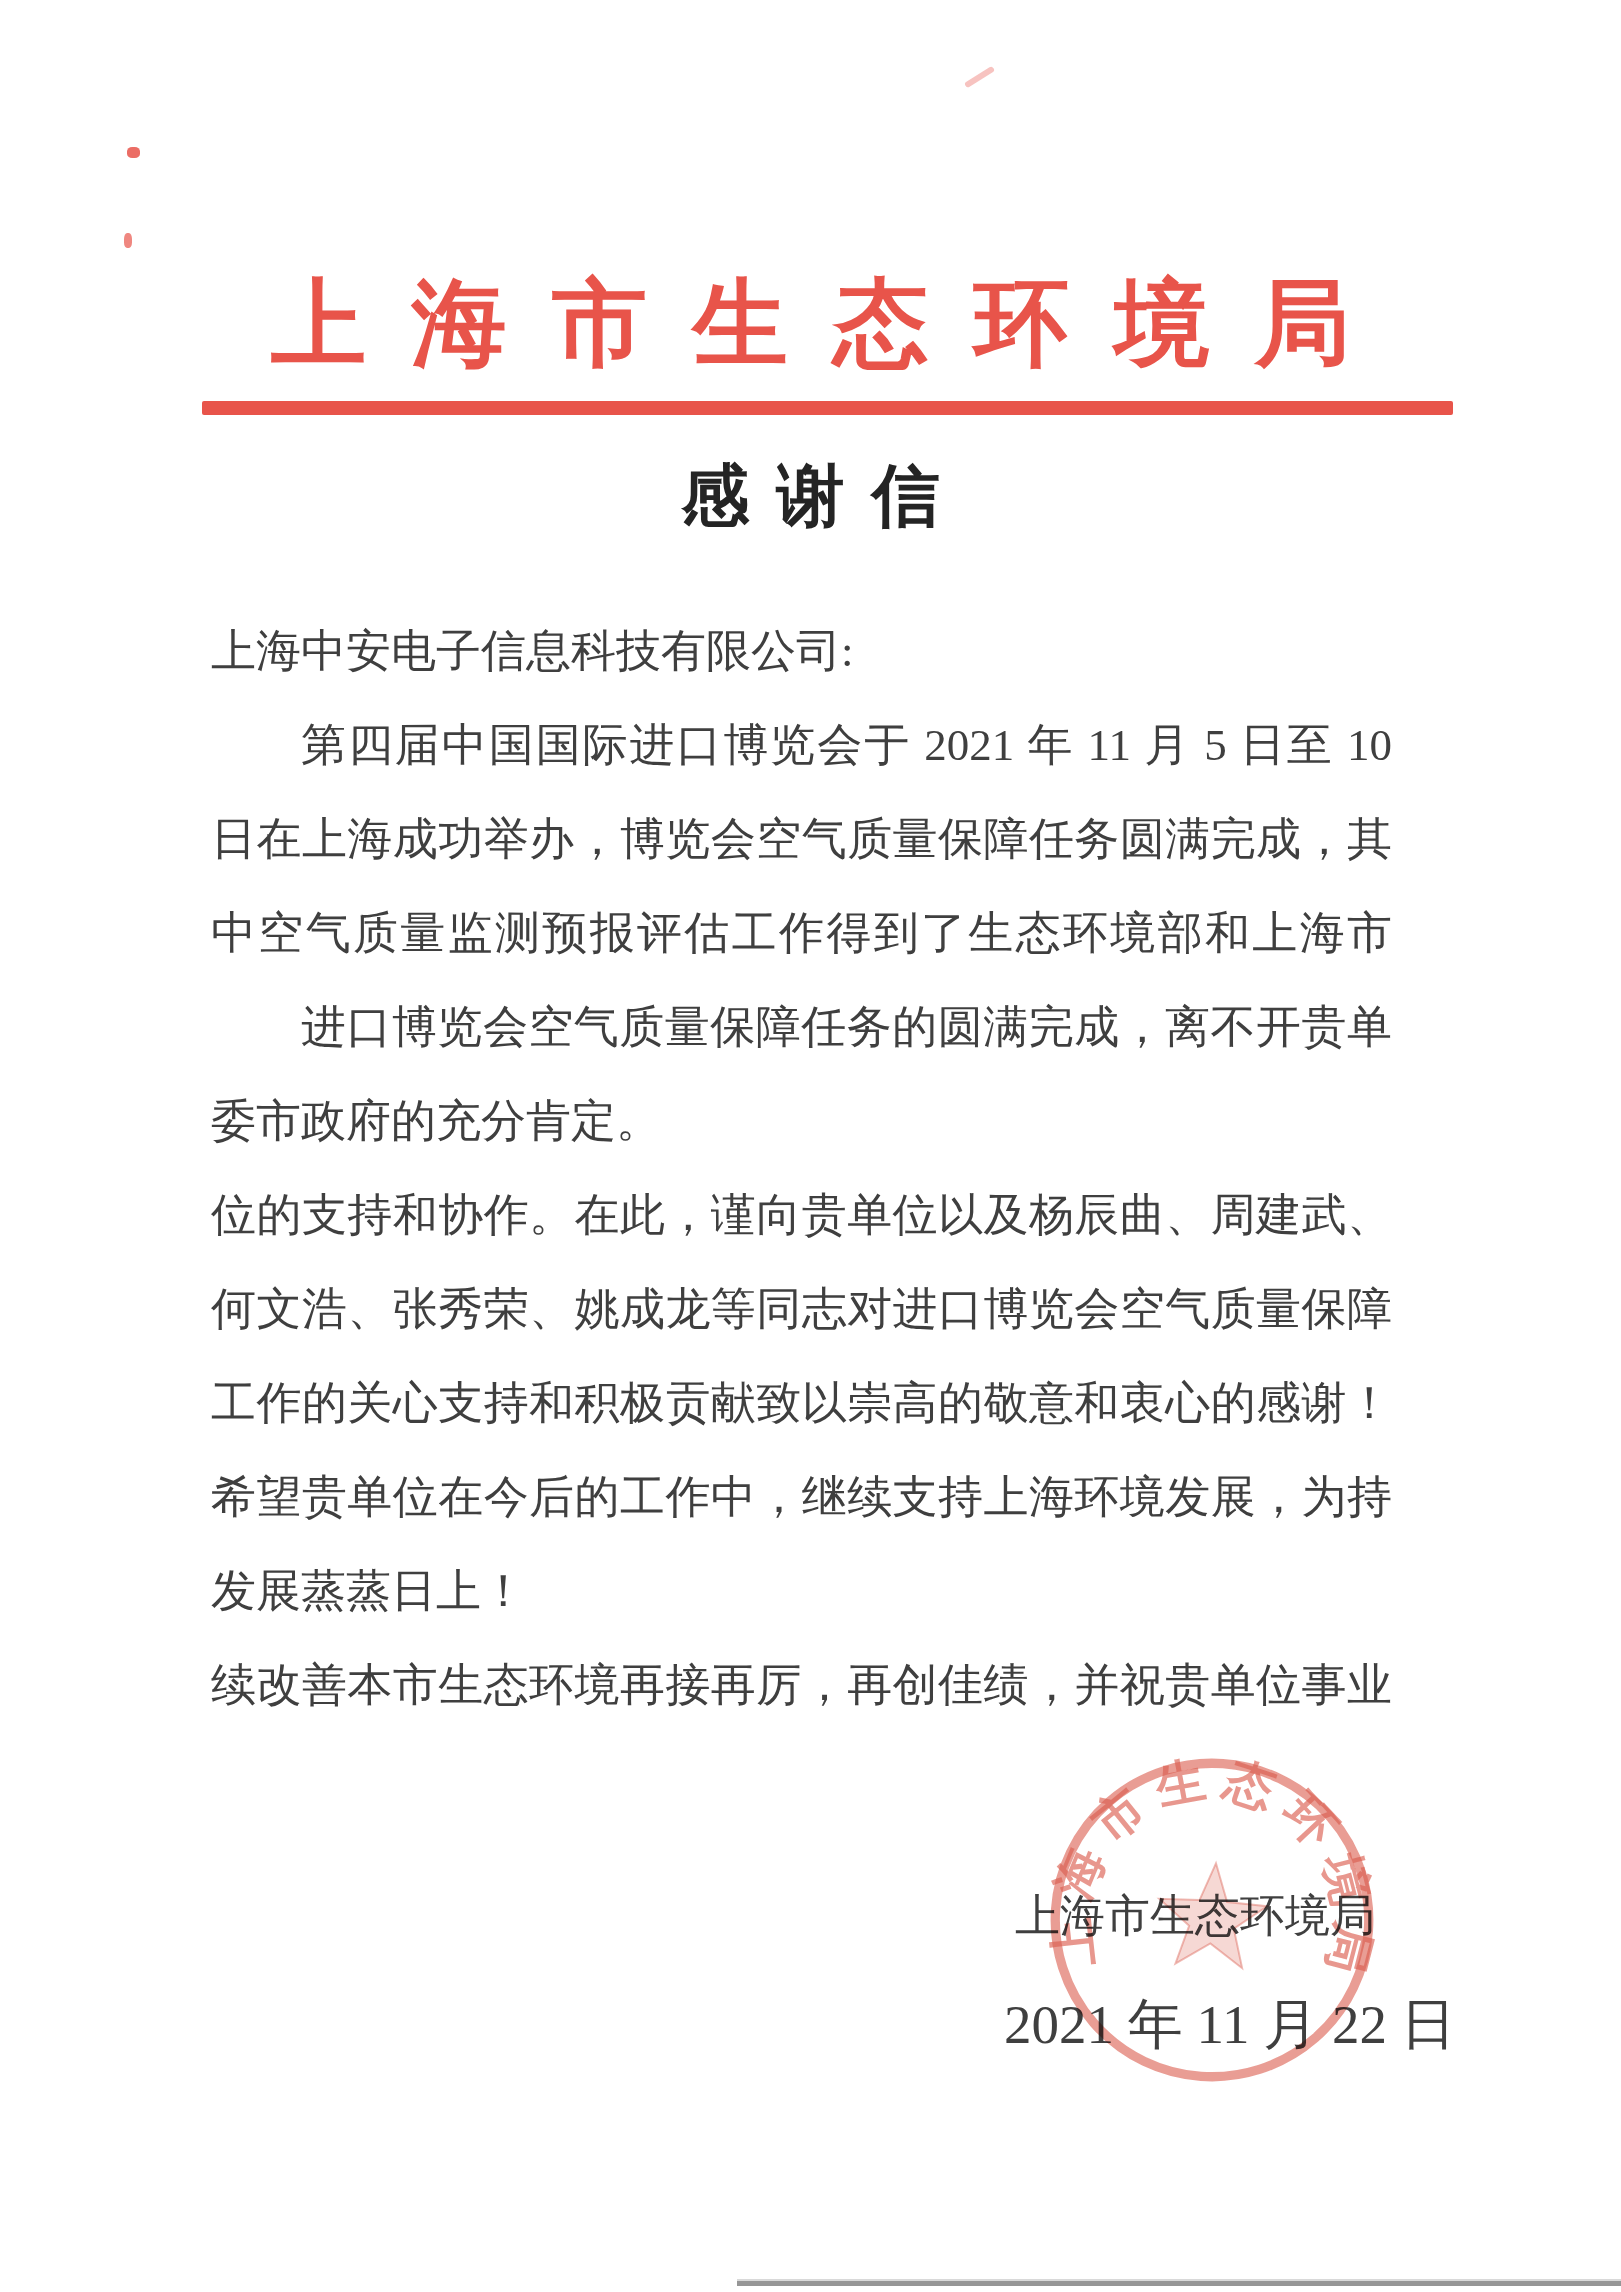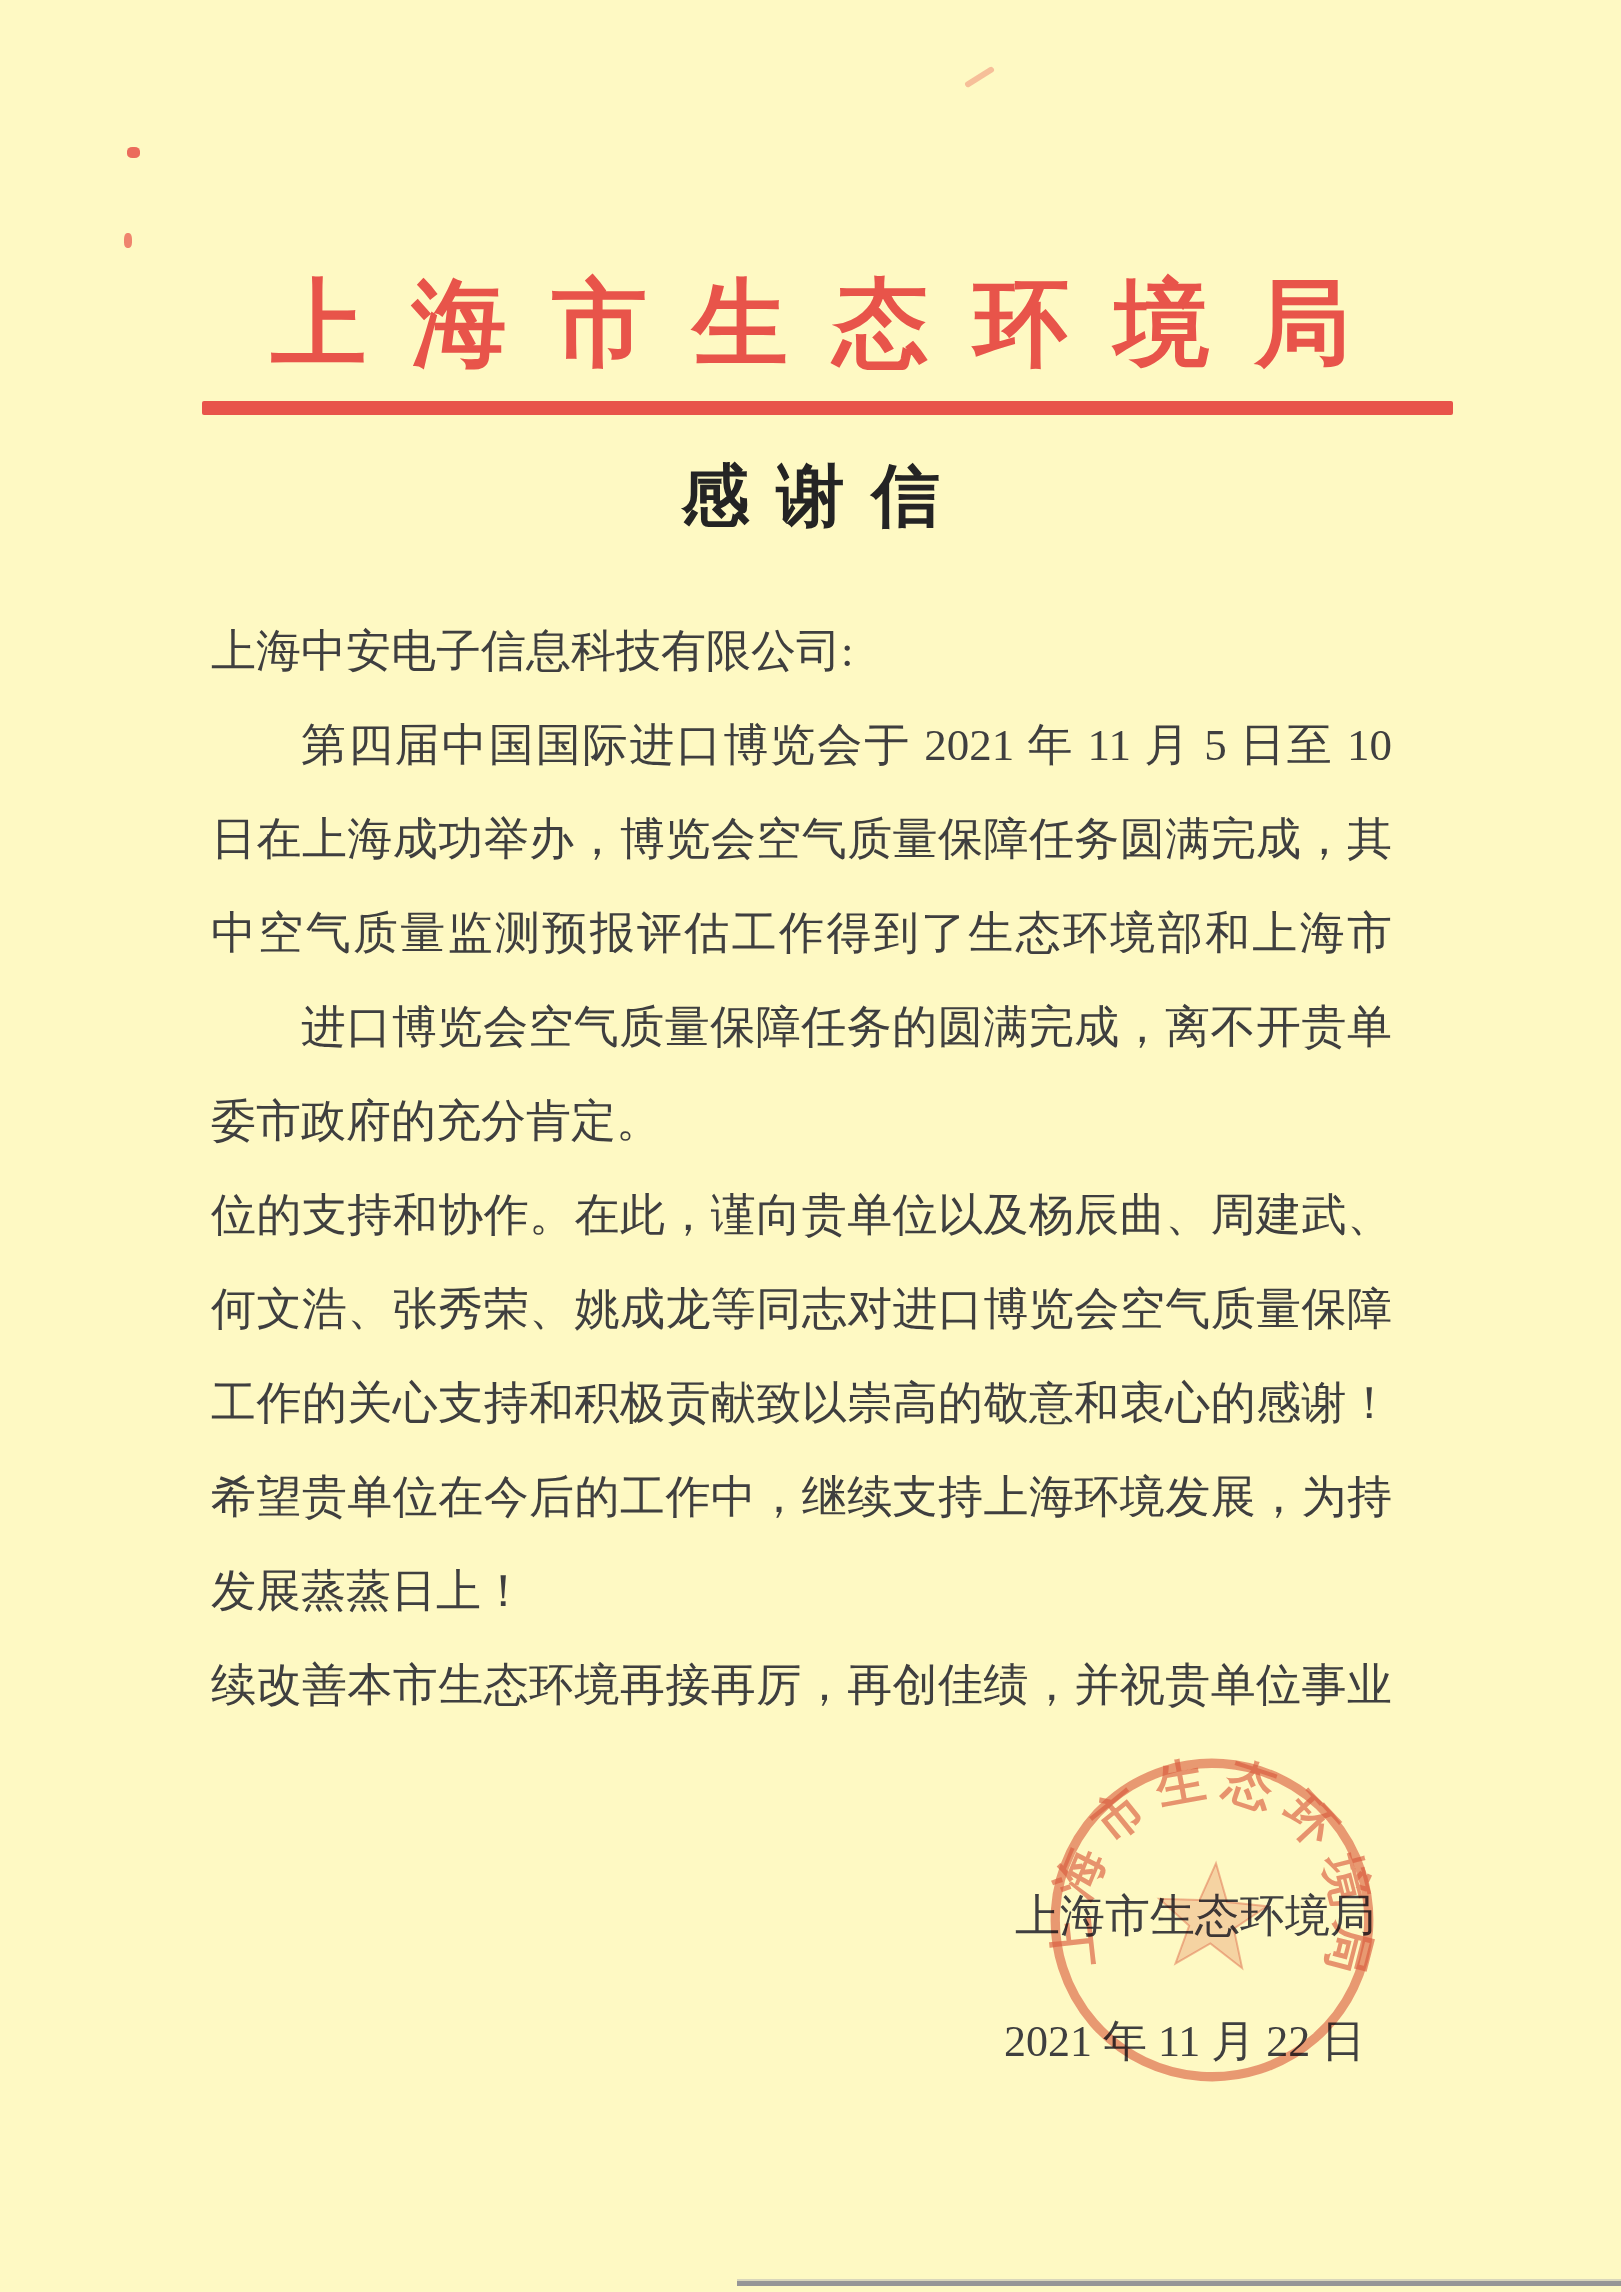--- a/index.html
+++ b/index.html
@@ -1,20 +1,20 @@
 <!DOCTYPE html>
 <html><head>
 <meta charset="utf-8">
 <style>
   html,body{margin:0;padding:0;background:#e9e9e9;}
   .page{
     position:relative;
     width:1621px;height:2293px;
     margin:0 auto;
-    background:#fef9c3;
+    background:#ffffff;
     overflow:hidden;
     font-family:"Liberation Serif","DejaVu Serif",serif;
   }
   
   .letterhead{
     position:absolute;top:261px;left:0;width:100%;
     text-align:center;
     font-size:95px;font-weight:700;
     letter-spacing:.48em;text-indent:.48em;
     color:#e8544a;
@@ -44,21 +44,21 @@
   }
   .line.indent{text-indent:2em;}
   .line.end{text-align-last:left;text-align:right;font-family:Liberation Serif, serif;}
   
   .signature{
     position:absolute;top:1886px;left:1015px;
     font-size:45px;color:#3f3f3f;white-space:nowrap;
   }
   .dateline{
     position:absolute;top:1988px;left:1004px;
-    font-size:44px;color:#3f3f3f;white-space:nowrap;margin-top:24px;
+    font-size:55px;color:#3f3f3f;white-space:nowrap;
   }
   
   .seal{
     position:absolute;left:1043px;top:1751px;width:338px;height:338px;
     mix-blend-mode:multiply;opacity:.88;
     transform:rotate(4deg);
     pointer-events:none;
   }
   
   .scan-bar{

